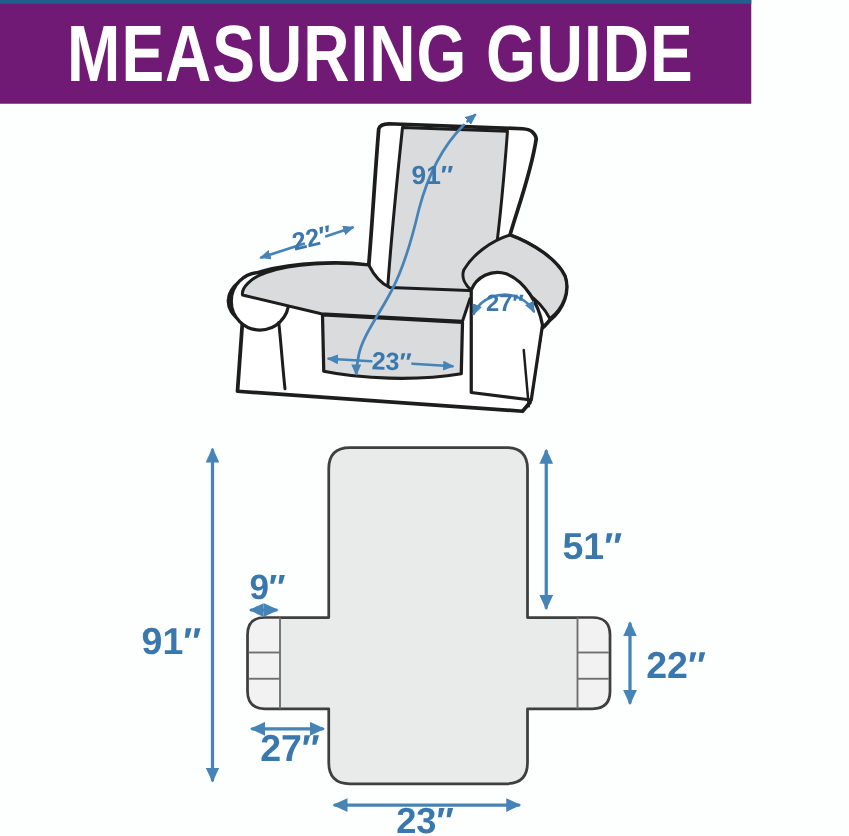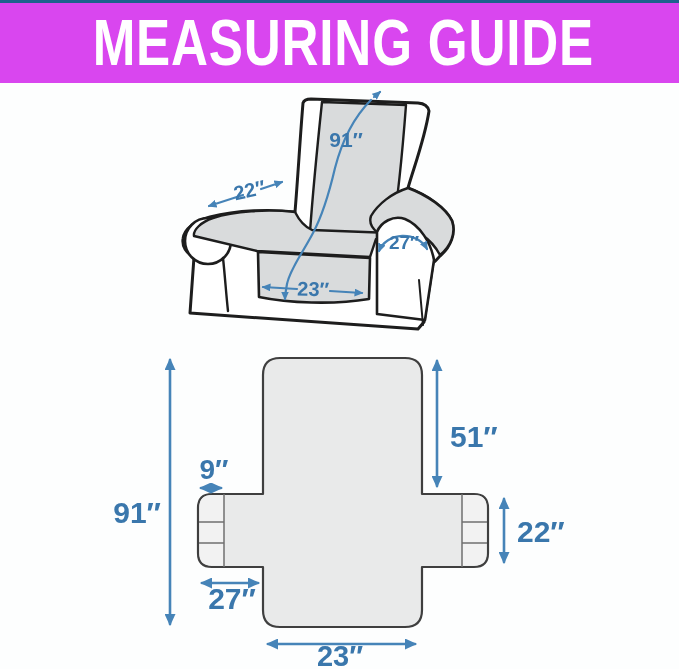--- a/index.html
+++ b/index.html
@@ -2,22 +2,22 @@
 <html><head>
 <meta charset="utf-8">
 <style>
   html,body{margin:0;padding:0;}
   body{
     width:679px;height:669px;position:relative;overflow:hidden;
     background:#fdfefe;
     font-family:"Liberation Sans", sans-serif;
   }
   .header{
-    position:absolute;top:0;left:0;width:679px;height:80px;
-    background:#d946ef;border-top:3px solid #1c6染8e;
+    position:absolute;top:0;left:0;width:601px;height:80px;
+    background:#701a75;border-top:3px solid #1c6染8e;
     border-top:3px solid #1c628e;
     display:flex;align-items:center;justify-content:center;
   }
   .header-title{
     color:#ffffff;font-weight:bold;font-size:64px;line-height:77px;
     letter-spacing:1px;white-space:nowrap;
     transform:scaleX(0.80);transform-origin:center center;
     padding-left:10px;
   }
   svg{position:absolute;top:0;left:0;}

